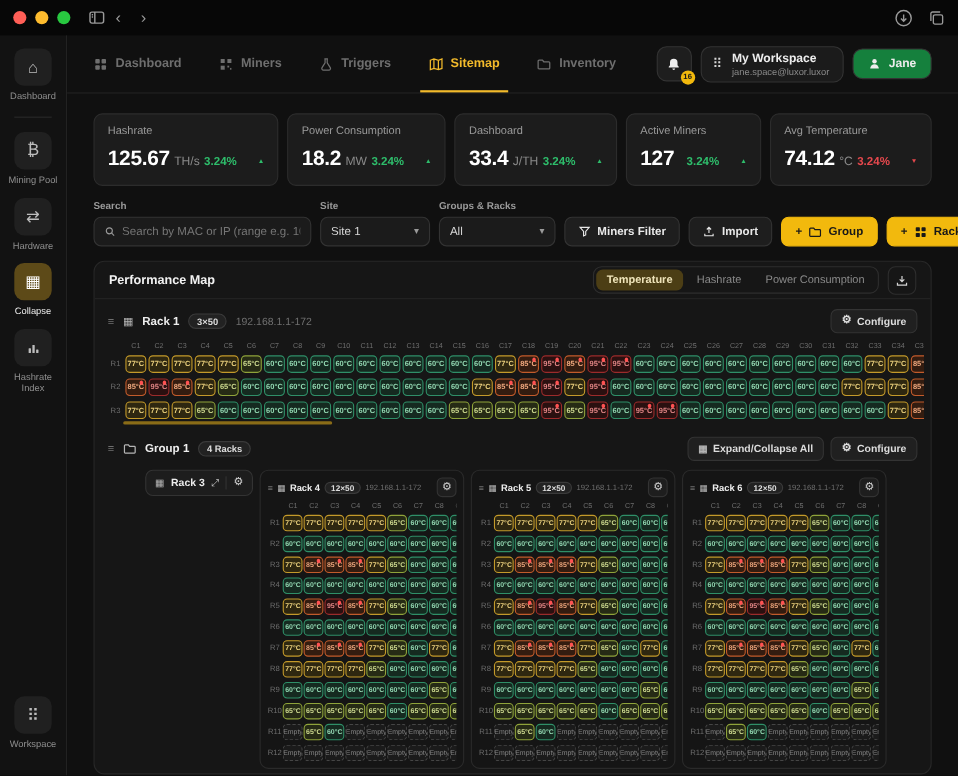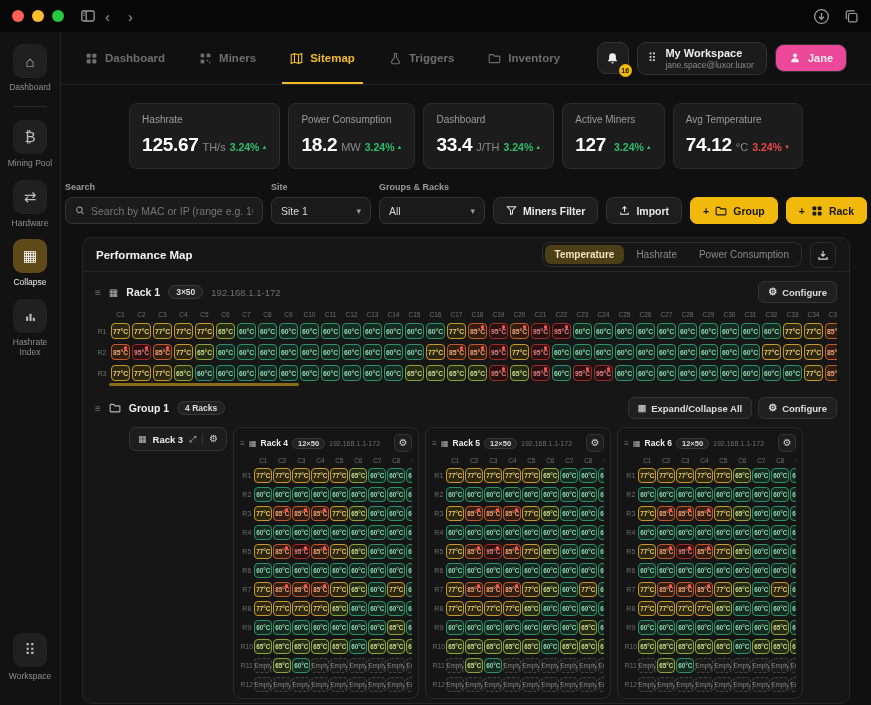--- a/index.html
+++ b/index.html
@@ -46,33 +46,33 @@
   .nav-right{margin-left:auto;display:flex;align-items:center;gap:8px;}
   .bell-btn{width:32px;height:32px;border-radius:9px;background:#1e1e1e;border:1px solid #333;position:relative;
     display:flex;align-items:center;justify-content:center;color:#eee;cursor:pointer;}
   .bell-badge{position:absolute;right:-4px;bottom:-4px;width:13px;height:13px;border-radius:50%;background:#f2b90d;
     color:#151515;font-size:7px;font-weight:bold;display:flex;align-items:center;justify-content:center;}
   .ws-btn{border:1px solid #333;background:#1b1b1b;border-radius:9px;padding:4px 12px 4px 10px;display:flex;
     align-items:center;gap:9px;cursor:pointer;}
   .ws-dots{font-size:12px;color:#d6d6d6;}
   .ws-title{font-size:11px;font-weight:600;color:#ededed;}
   .ws-email{font-size:8.5px;color:#8a8a8a;margin-top:1px;}
-  .user-btn{border:1px solid #333;background:#ec4899;border-radius:9px;padding:7px 13px;display:flex;
+  .user-btn{border:1px solid #333;background:#15803d;border-radius:9px;padding:7px 13px;display:flex;
     align-items:center;gap:7px;font-size:11px;font-weight:600;color:#ededed;cursor:pointer;text-align:center;}
 
   
-  .content{flex:1;padding:18px 24px 1px;display:flex;flex-direction:column;gap:13px;min-height:0;overflow:hidden;align-items:center;}
+  .content{flex:1;padding:18px 24px 1px;display:flex;flex-direction:column;gap:13px;min-height:0;overflow:hidden;}
 
   .stats-row{display:flex;gap:8px;}
   .stat-card{flex:1;background:#1c1c1c;border:1px solid #2c2c2c;border-radius:8px;padding:10px 12px 12px;}
   .stat-label{font-size:10px;color:#9a9a9a;margin-bottom:9px;}
   .stat-valrow{display:flex;align-items:baseline;gap:4px;}
   .stat-value{font-size:19px;font-weight:bold;color:#fff;letter-spacing:-0.3px;}
   .stat-unit{font-size:11px;color:#8a8a8a;}
-  .stat-delta{margin-left:auto;font-size:10.5px;font-weight:bold;display:flex;align-items:center;gap:2px;}
+  .stat-delta{margin-left:auto;font-size:10.5px;font-weight:bold;display:flex;align-items:center;gap:19px;}
   .stat-delta.up{color:#2ebd6b;} .stat-delta.down{color:#e5484d;}
   .stat-delta .tri{font-size:6px;}
 
   .filter-row{display:flex;gap:8px;align-items:flex-end;}
   .field{display:flex;flex-direction:column;gap:5px;}
   .field-label{font-size:9px;font-weight:600;color:#9a9a9a;}
   .inputish{height:27px;background:#1b1b1b;border:1px solid #333;border-radius:7px;display:flex;
     align-items:center;padding:0 9px;gap:6px;}
   .search-box{width:198px;color:#8f8f8f;}
   .search-box input{background:transparent;border:none;outline:none;color:#bbb;font-size:10.5px;width:100%;
@@ -249,35 +249,35 @@
               <svg width="13" height="13" viewBox="0 0 16 16" fill="currentColor">
                 <rect x="2" y="2" width="4.5" height="4.5"></rect>
                 <rect x="9.5" y="2" width="4.5" height="4.5"></rect>
                 <rect x="2" y="9.5" width="4.5" height="4.5"></rect>
                 <rect x="9.5" y="9.5" width="2" height="2"></rect>
                 <rect x="12.5" y="12" width="1.5" height="2"></rect>
               </svg>
             </span>
             <span>Miners</span>
           </div>
+          <div class="tab">
+            <span style="display: inline-flex; align-items: center;">
+              <svg width="13" height="13" viewBox="0 0 16 16" fill="none" stroke="currentColor" stroke-width="1.4">
+                <path d="M6 1.8h4M6.8 1.8v4.4l-3.4 5.4a1.9 1.9 0 0 0 1.6 2.9h6a1.9 1.9 0 0 0 1.6-2.9L9.2 6.2V1.8"></path>
+              </svg>
+            </span>
+            <span>Triggers</span>
+          </div>
           <div class="tab active">
             <span style="display: inline-flex; align-items: center;">
               <svg width="13" height="13" viewBox="0 0 16 16" fill="none" stroke="currentColor" stroke-width="1.4">
                 <path d="M1.5 3.4L5.5 2l5 1.4L14.5 2v10.6l-4 1.4-5-1.4-4 1.4zM5.5 2v10.6M10.5 3.4V14"></path>
               </svg>
             </span>
             <span>Sitemap</span>
-          </div>
-          <div class="tab">
-            <span style="display: inline-flex; align-items: center;">
-              <svg width="13" height="13" viewBox="0 0 16 16" fill="none" stroke="currentColor" stroke-width="1.4">
-                <path d="M6 1.8h4M6.8 1.8v4.4l-3.4 5.4a1.9 1.9 0 0 0 1.6 2.9h6a1.9 1.9 0 0 0 1.6-2.9L9.2 6.2V1.8"></path>
-              </svg>
-            </span>
-            <span>Triggers</span>
           </div>
           <div class="tab">
             <span style="display: inline-flex; align-items: center;">
               <svg width="13" height="13" viewBox="0 0 16 16" fill="none" stroke="currentColor" stroke-width="1.4">
                 <path d="M1.5 4.2a1 1 0 0 1 1-1h3.8l1.5 1.9h5.7a1 1 0 0 1 1 1v6a1 1 0 0 1-1 1H2.5a1 1 0 0 1-1-1z"></path>
               </svg>
             </span>
             <span>Inventory</span>
           </div>
         </div>

